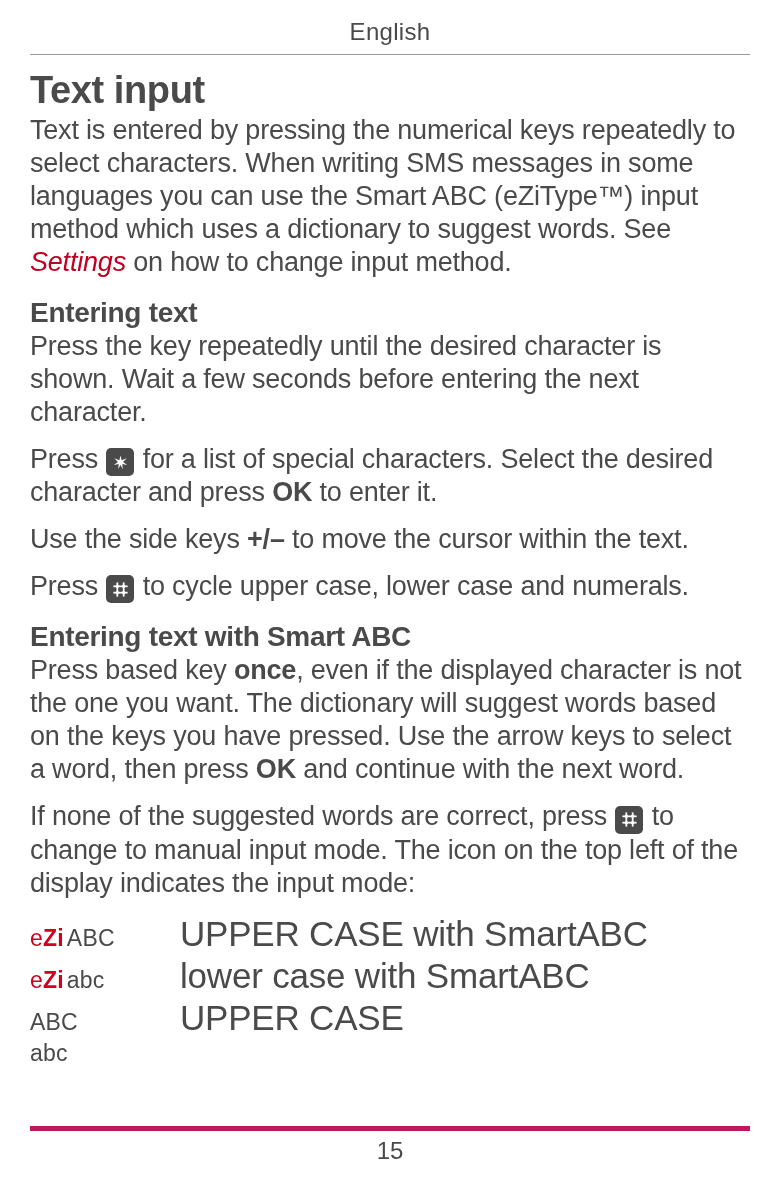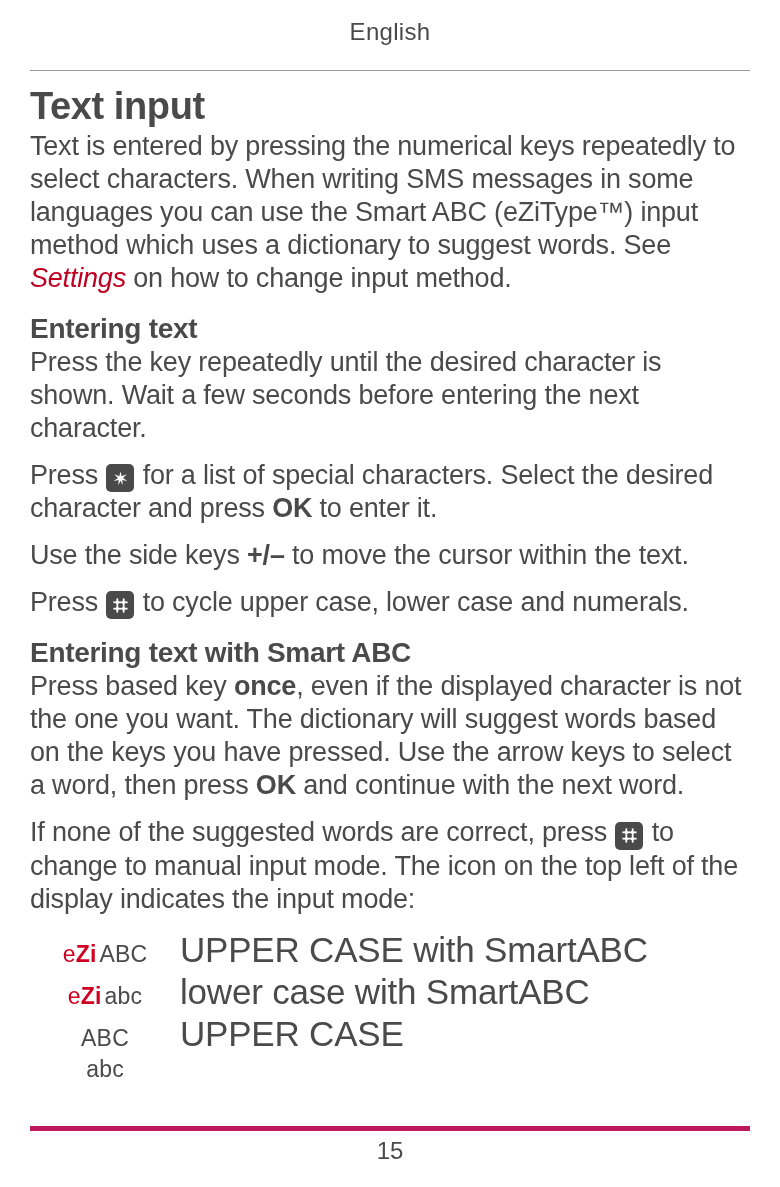--- a/index.html
+++ b/index.html
@@ -8,21 +8,21 @@
       height: 1187px;
       background: #fff;
       font-family: "Helvetica Neue", Helvetica, Arial, sans-serif;
       color: #4a4a4a;
       position: relative;
       padding: 0 30px 0 30px;
     }
     .header {
       text-align: center;
       padding-top: 18px;
-      padding-bottom: 24px;
+      padding-bottom: 8px;
       border-bottom: 1px solid #999;
       font-size: 24px;
       letter-spacing: 0.3px;
       color: #4a4a4a;
     }
     .section-title {
       font-size: 38px;
       font-weight: bold;
       font-stretch: condensed;
       letter-spacing: -0.4px;
@@ -59,21 +59,20 @@
       height: 28px;
       border-radius: 5px;
       background: #4a4a4a;
       color: #fff;
       vertical-align: -4px;
       margin: 0 1px;
     }
     .key-icon svg { width: 19px; height: 19px; }
     .mode-table {
       margin-top: 4px;
-      text-align: center;
     }
     .mode-row {
       display: flex;
       align-items: baseline;
       margin-bottom: 2px;
     }
     .mode-label {
       width: 150px;
       font-size: 23px;
       color: #4a4a4a;

